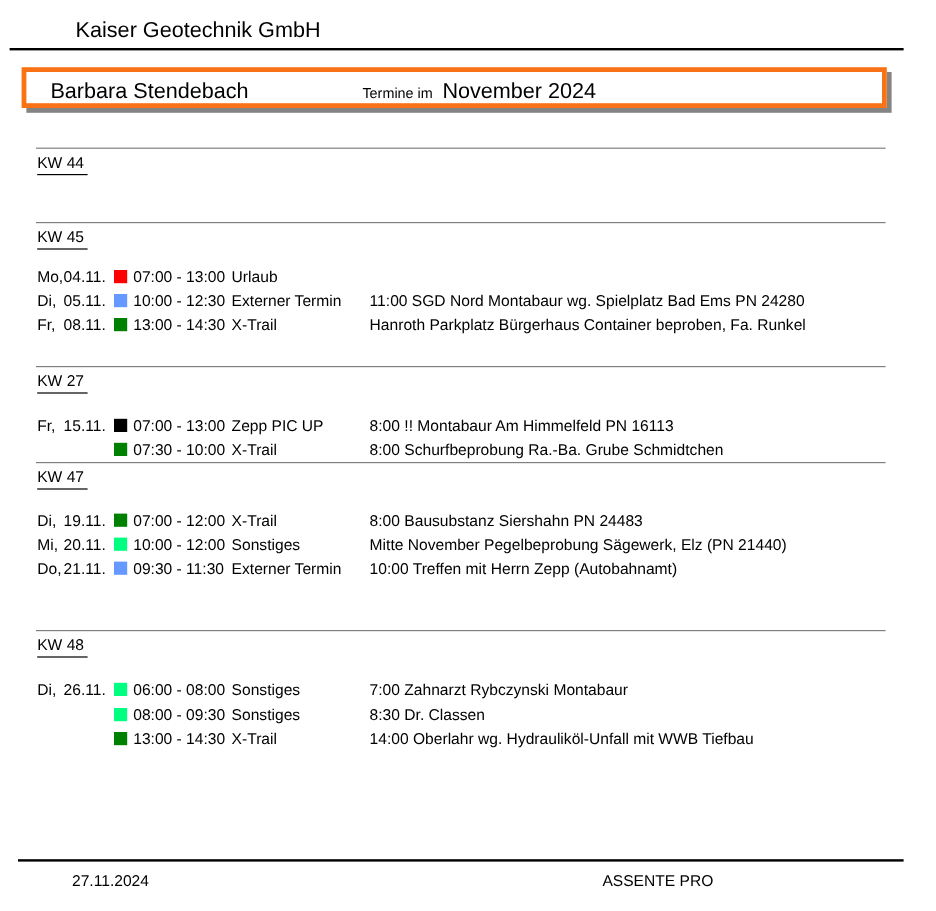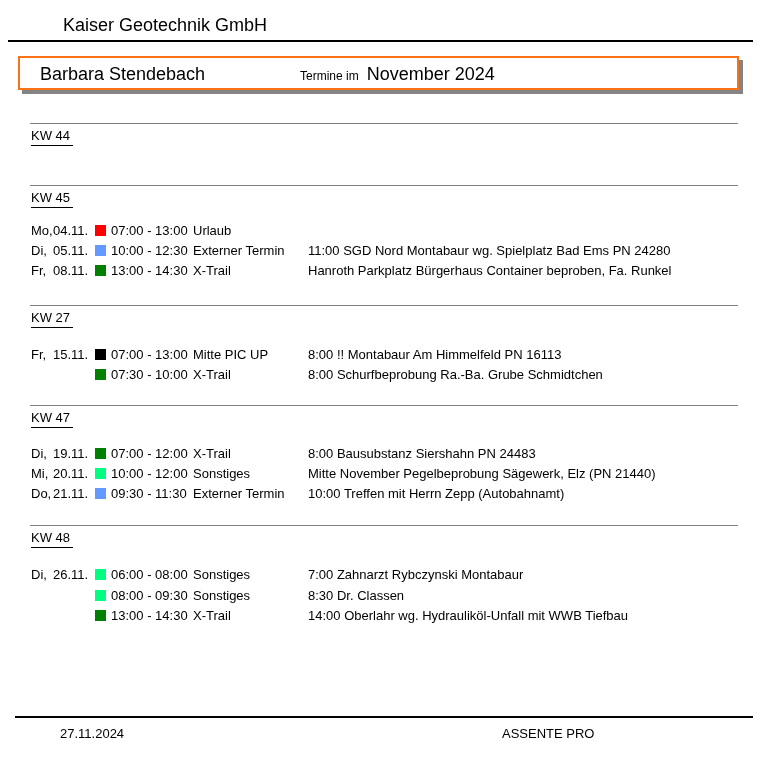--- a/index.html
+++ b/index.html
@@ -10,34 +10,34 @@
     font-size:13px;
   }
   .abs { position:absolute; }
 
   
   .company { left:63px; top:15px; font-size:18px; }
   .header-rule { left:8px; top:40px; width:745px; height:2px; background:#000; }
 
   .title-box {
     left:18px; top:56px; width:721px; height:34px;
-    border:2px solid #f97316; background:#fff;
+    border:4px solid #f97316; background:#fff;
     box-shadow:4px 4px 0 0 #848484;
     display:flex; align-items:baseline; padding:6px 0 0 20px;
   }
   .owner { font-size:18px; width:260px; }
   .title-prefix { font-size:12px; }
   .title-month { font-size:18px; margin-left:8px; }
 
   
   .section { position:absolute; left:0; width:756px; }
   .sec-kw44 { top:123px; height:60px; }
   .sec-kw45 { top:185px; height:118px; }
   .sec-kw46 { top:305px; height:98px; }
-  .sec-kw47 { top:405px; height:118px;padding-left:12px; }
+  .sec-kw47 { top:385px; height:118px;padding-left:12px; }
   .sec-kw48 { top:525px; height:130px; }
   .section-rule { position:absolute; left:30px; top:0; width:708px; height:1px; background:#808080; }
   .week-label {
     position:absolute; left:31px; top:5px; font-size:13px;
     border-bottom:1px solid #000; padding:0 3px 2px 0;
   }
 
   .row { position:absolute; left:31px; width:742px; height:16px; font-size:13px; white-space:nowrap; }
   .row .day  { position:absolute; left:0;text-align:center; }
   .row .date { position:absolute; left:22px; }
@@ -101,21 +101,21 @@
 
 <div class="section sec-kw46">
   <div class="section-rule"></div>
   <div class="week-label">KW 27</div>
 
   <div class="row" style="top:42px">
     <span class="day">Fr,</span>
     <span class="date">15.11.</span>
     <span class="sq" style="background-color: rgb(0, 0, 0);"></span>
     <span class="time">07:00 - 13:00</span>
-    <span class="cat">Mitte PIC UP</span>
+    <span class="cat">Zepp PIC UP</span>
     <span class="desc">8:00 !! Montabaur Am Himmelfeld PN 16113</span>
   </div>
   <div class="row" style="top:62px">
     <span class="day"></span>
     <span class="date"></span>
     <span class="sq" style="background-color: rgb(0, 128, 0);"></span>
     <span class="time">07:30 - 10:00</span>
     <span class="cat">X-Trail</span>
     <span class="desc">8:00 Schurfbeprobung Ra.-Ba. Grube Schmidtchen</span>
   </div>

